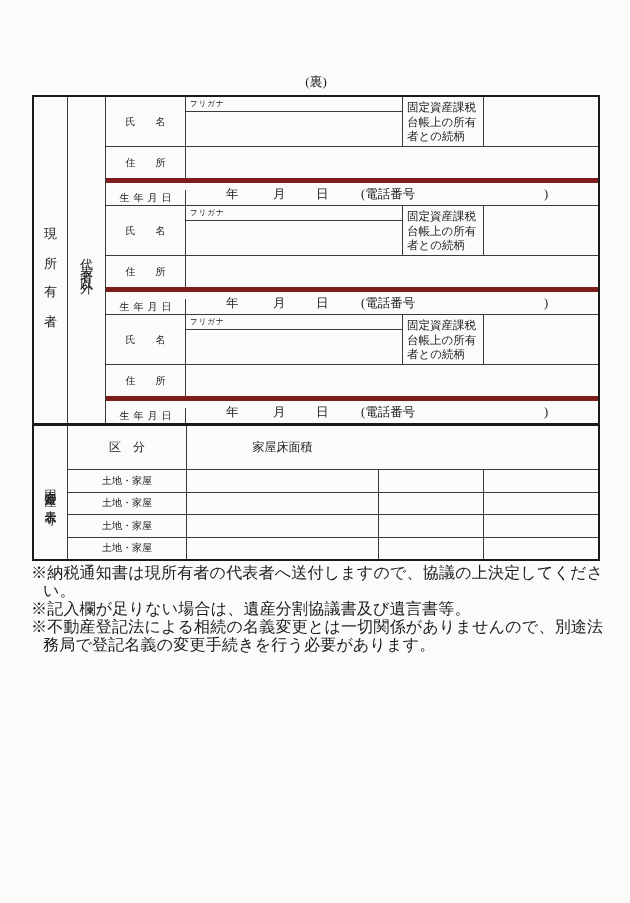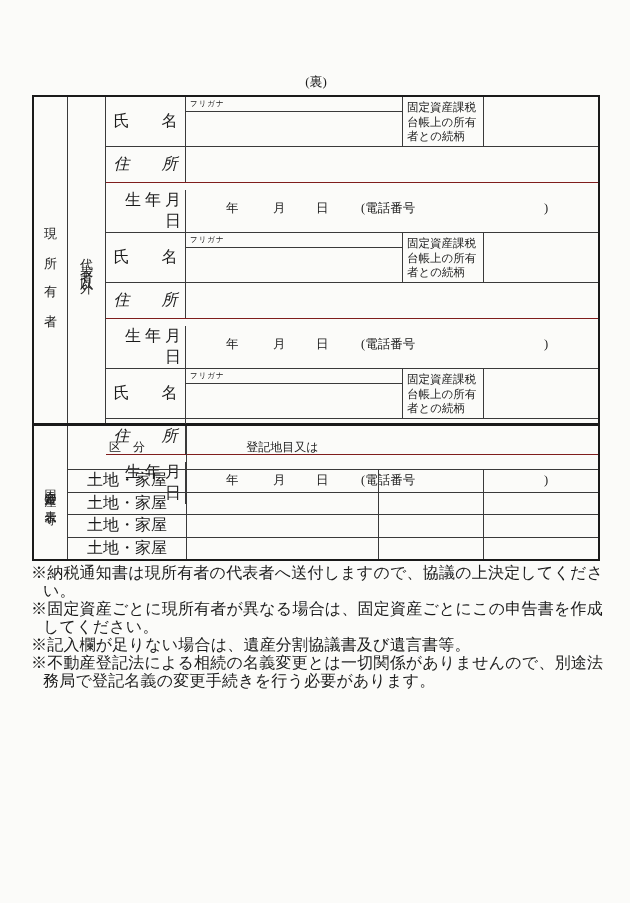--- a/index.html
+++ b/index.html
@@ -32,27 +32,26 @@
     writing-mode:vertical-rl; text-orientation:upright;
     font-size:13px; line-height:1;
   }
   .owner-col .v-text { letter-spacing:29px; margin-bottom:-29px; }
   .rep-col   .v-text { letter-spacing:6px;  margin-bottom:-6px; }
   .blocks { flex:1; display:flex; flex-direction:column; }
   .block  { flex:1; display:flex; flex-direction:column; box-sizing:border-box; }
   .block + .block { border-top:1px solid #3a3a3a; }
   .row { display:flex; box-sizing:border-box; }
   .name-row  { height:50px; border-bottom:1px solid #3a3a3a; }
-  .addr-row  { height:36px; border-bottom:1px solid #7f1d1d;font-style:italic; }
+  .addr-row  { height:36px; border-bottom:5px solid #7f1d1d; }
   .birth-row { flex:1; }
   .label-cell {
     width:80px; border-right:1px solid #3a3a3a; box-sizing:border-box;
     display:flex; align-items:center; justify-content:center;
-    font-size:16px;
-    text-align:right;
+    font-size:10px;
   }
   .birth-row .label-cell { letter-spacing:4px; padding-left:4px;margin-top:7px; }
   .name-main { flex:1; display:flex; }
   .name-left { width:216px; display:flex; flex-direction:column; box-sizing:border-box; }
   .furigana-strip {
     height:15px; border-bottom:1px solid #3a3a3a; box-sizing:border-box;
     font-size:7.5px; padding:2px 0 1px 4px; letter-spacing:1px;
   }
   .name-input { flex:1; }
   .zoku-label {
@@ -88,21 +87,21 @@
   }
   .c-cat { width:118px; }
   .c-loc { width:192px; }
   .c-reg { width:105px; }
   .c-area{ flex:1; }
   .hcell + .hcell, .asset-row .cell + .cell { border-left:1px solid #3a3a3a; }
   .asset-row { flex:1; display:flex; border-bottom:1px solid #3a3a3a; box-sizing:border-box; }
   .asset-row:last-child { border-bottom:none; }
   .asset-row .cell {
     display:flex; align-items:center; justify-content:center;
-    font-size:16px; box-sizing:border-box;
+    font-size:10px; box-sizing:border-box;
   }
   
   .notes {
     position:absolute; left:31px; top:564px; width:578px;
     font-size:16px; line-height:18px; letter-spacing:0.2px;
   }
   .note { padding-left:12px; text-indent:-12px; }
 </style>
 </head>
 <body>
@@ -207,21 +206,21 @@
     </div>
   </div>
 
   <div class="asset-table">
     <div class="asset-col">
       <span class="v-text">固定資産の表示等</span>
     </div>
     <div class="asset-main">
       <div class="asset-header">
         <div class="hcell c-cat">区　分</div>
-        <div class="hcell c-loc">登記地目又は</div>
+        <div class="hcell c-loc">家屋床面積</div>
       </div>
       <div class="asset-row">
         <div class="cell c-cat">土地・家屋</div>
         <div class="cell c-loc"></div>
         <div class="cell c-reg"></div>
         <div class="cell c-area"></div>
       </div>
       <div class="asset-row">
         <div class="cell c-cat">土地・家屋</div>
         <div class="cell c-loc"></div>
@@ -238,18 +237,17 @@
         <div class="cell c-cat">土地・家屋</div>
         <div class="cell c-loc"></div>
         <div class="cell c-reg"></div>
         <div class="cell c-area"></div>
       </div>
     </div>
   </div>
 
   <div class="notes">
     <div class="note">※納税通知書は現所有者の代表者へ送付しますので、協議の上決定してください。</div>
-    <div class="note">※固定資産ごとに現所有者が異なる場合は、固定資産ごとにこの申告書を作成してください。</div>
     <div class="note">※記入欄が足りない場合は、遺産分割協議書及び遺言書等。</div>
     <div class="note">※不動産登記法による相続の名義変更とは一切関係がありませんので、別途法務局で登記名義の変更手続きを行う必要があります。</div>
   </div>
 
 </div>
 
 </body></html>

